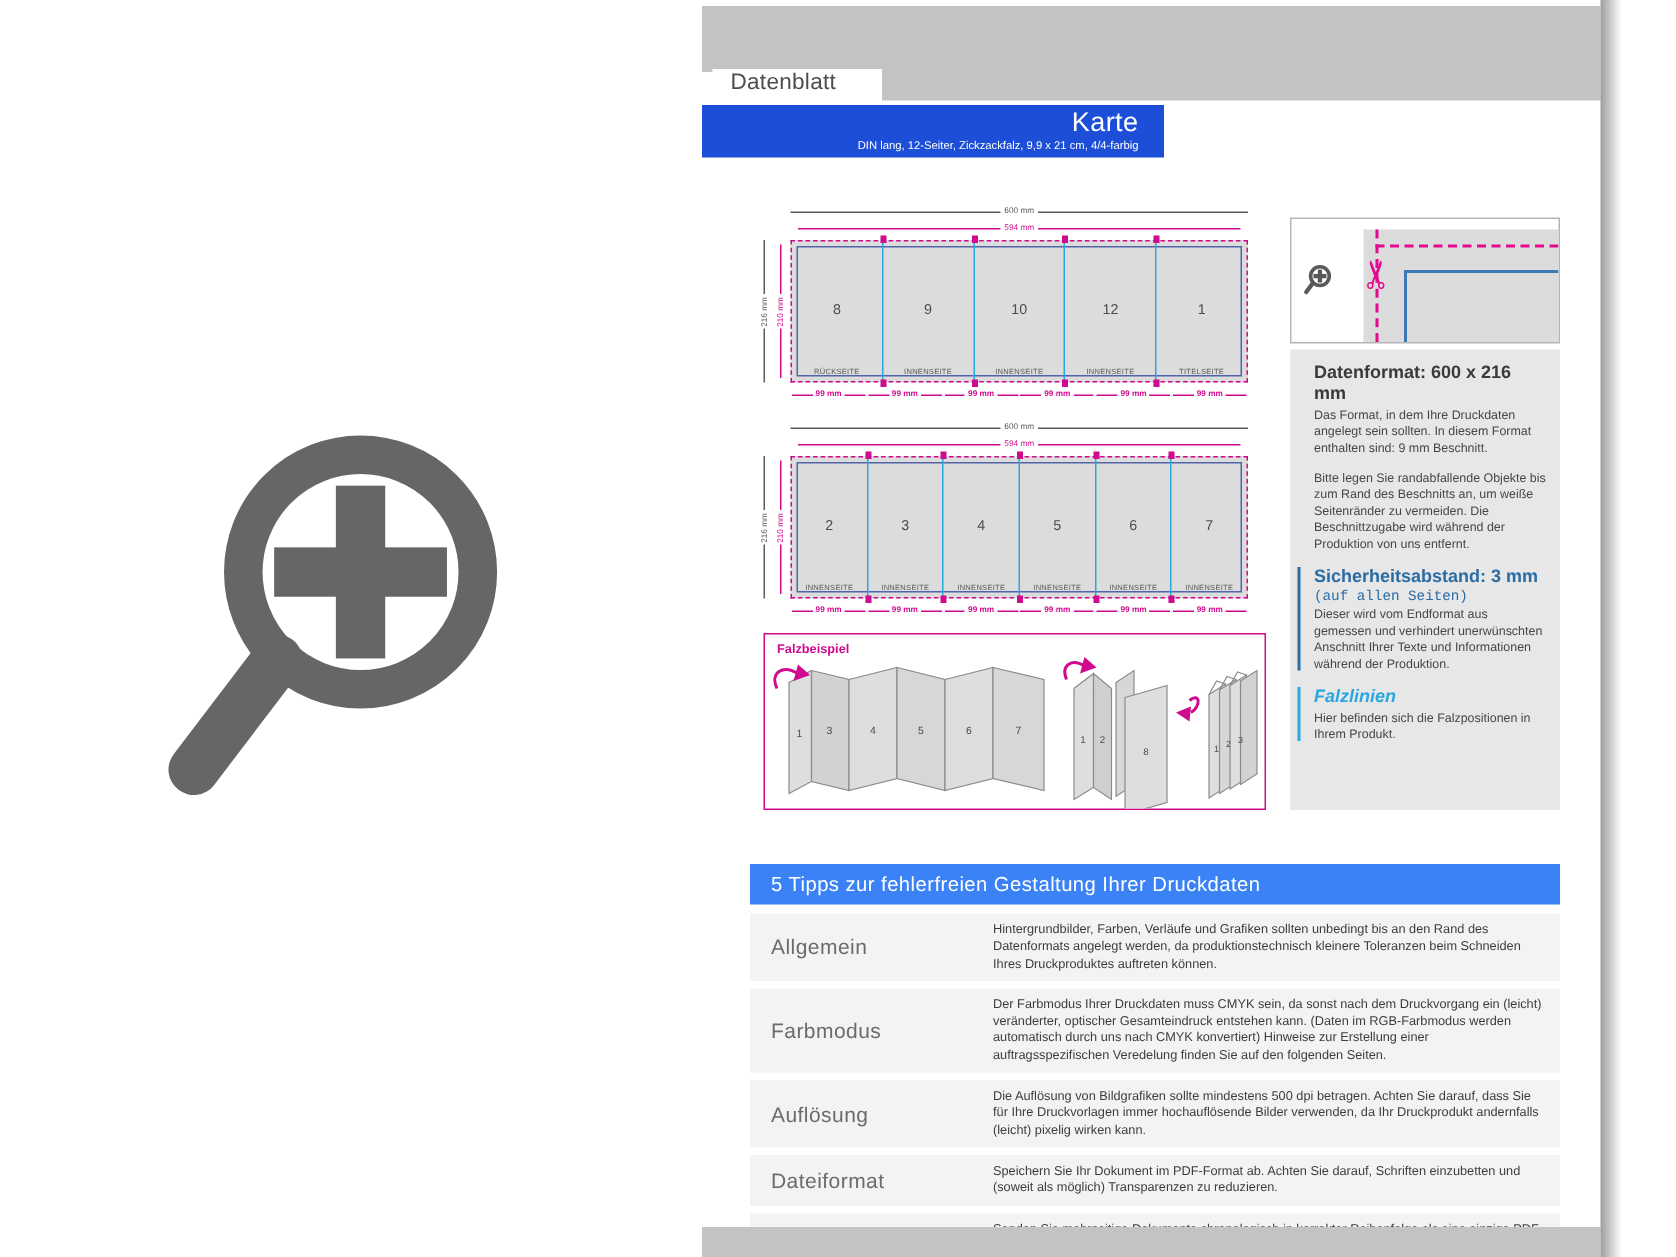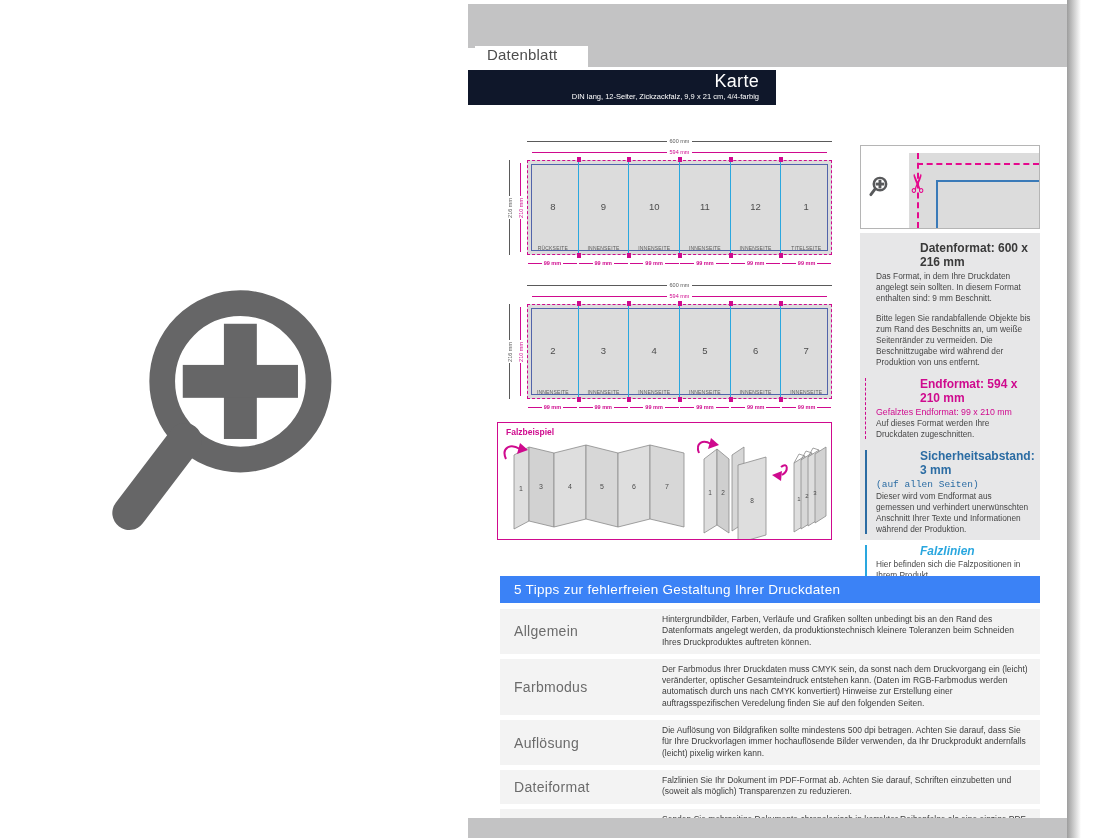--- a/index.html
+++ b/index.html
@@ -16,21 +16,21 @@
                  background:linear-gradient(to right, #9d9d9d, rgba(255,255,255,0)); }
 
   .band-top { position:absolute; left:0; top:4px; width:599px; height:44px; background:#c3c3c4; }
   .band-top-ext { position:absolute; left:120px; top:48px; width:479px; height:19px; background:#c3c3c4; }
   .band-bottom { position:absolute; left:0; top:818px; width:599px; height:20px; background:#c3c3c4; }
 
   .tab { position:absolute; left:7px; top:46px; width:113px; height:21px; background:#fff;
          display:flex; align-items:flex-start; padding-left:12px;
          font-size:15px; color:#4d4d4d; letter-spacing:0.2px; }
 
-  .titlebar { position:absolute; left:0; top:70px; width:308px; height:35px; background:#0f172a;
+  .titlebar { position:absolute; left:0; top:70px; width:308px; height:35px; background:#1d4ed8;
               color:#fff; text-align:right; padding-right:17px; }
   .titlebar .t1 { font-size:18px; line-height:21px; padding-top:1px; letter-spacing:0.3px; }
   .titlebar .t2 { font-size:7.5px; line-height:9px; }
 
   
   .diagram { position:absolute; width:335px; height:134px; }
   .dim { position:absolute; display:flex; align-items:center; gap:3px; font-size:5.5px;
          color:#5a5a5a; height:7px; line-height:7px; }
   .dim .ln { flex:1; height:1px; background:currentColor; }
   .dim.mag { color:#cf0a8e; }
@@ -52,42 +52,42 @@
   .panel .num { position:absolute; left:0; right:0; top:40px; text-align:center;
                 font-size:9.5px; color:#4c4c4c; }
   .panel .lbl { position:absolute; left:0; right:0; bottom:3px; text-align:center;
                 font-size:5px; color:#5a5a5a; letter-spacing:0.2px; }
   .dimsegs { position:absolute; left:22px; top:122px; width:305px; display:flex; }
   .seg { flex:1; display:flex; align-items:center; gap:2px; font-size:5.5px; color:#cf0a8e;
          height:7px; line-height:7px; padding:0 1px; }
   .seg .ln { flex:1; height:1px; background:currentColor; }
 
   
-  .falzbox { position:absolute; left:29px; top:422px; width:335px; height:118px;
+  .falzbox { position:absolute; left:41px; top:422px; width:335px; height:118px;
              border:1px solid #cf0a8e; background:#fff; }
   .falzbox .cap { position:absolute; left:8px; top:4px; font-size:8.5px; font-weight:bold; color:#cf0a8e; }
   .falzbox svg { position:absolute; left:0; top:0; }
 
   
   .illus { position:absolute; left:392px; top:145px; width:180px; height:84px;
            background:#fff; border:1px solid #b5b5b5; overflow:hidden; }
   .illus .grayarea { position:absolute; left:48px; top:7px; right:0; bottom:0; background:#dcdcdc; }
   .illus .dashv { position:absolute; left:56px; top:7px; bottom:0; border-left:2px dashed #e5098d; }
   .illus .dashh { position:absolute; left:56px; top:17px; right:0; border-top:2px dashed #e5098d; }
   .illus .bluev { position:absolute; left:75px; top:34px; bottom:0; border-left:2px solid #3a7ab8; }
   .illus .blueh { position:absolute; left:75px; top:34px; right:0; border-top:2px solid #3a7ab8; }
   .illus .scissors { position:absolute; left:46px; top:24px; font-size:26px; color:#e5098d;
                      transform:rotate(-90deg); transform-origin:center; line-height:26px; }
   .illus svg { position:absolute; left:6px; top:28px; }
 
   .infopanel { position:absolute; left:392px; top:233px; width:180px; height:307px;
                background:#e7e7e8; padding:8px 8px 8px 16px; font-size:8.3px; line-height:1.33;
                color:#474747; }
   .sec { position:relative; margin-bottom:9px; }
-  .sec .h1 { font-size:12px; font-weight:bold; color:#3a3a3a; line-height:1.2; margin-bottom:1px;margin-left:44px; }
+  .sec .h1 { font-size:12px; font-weight:bold; color:#3a3a3a; line-height:1.2; margin-bottom:1px; }
   .sec.mag .h1 { color:#cf0a8e; }
   .sec.blue .h1 { color:#2b6ca3; }
   .sec.cyan .h1 { color:#2aa7df;font-style:italic; }
   .sec .h2 { font-size:8.8px; line-height:1.25; }
   .sec.mag .h2 { color:#cf0a8e; }
   .sec.blue .h2 { color:#2b6ca3; font-size:9.5px;font-family:Liberation Mono, monospace; }
   .sec.markdash::before { content:""; position:absolute; left:-11px; top:1px; bottom:1px;
                           border-left:1.5px dashed #cf0a8e; }
   .sec.markblue::before { content:""; position:absolute; left:-11px; top:1px; bottom:1px;
                           border-left:2px solid #2b6ca3; }
@@ -155,24 +155,20 @@
         <div class="panel">
           <span class="num">8</span>
           <span class="lbl">RÜCKSEITE</span>
         </div>
         <div class="panel">
           <span class="num">9</span>
           <span class="lbl">INNENSEITE</span>
         </div>
         <div class="panel">
           <span class="num">10</span>
-          <span class="lbl">INNENSEITE</span>
-        </div>
-        <div class="panel">
-          <span class="num">11</span>
           <span class="lbl">INNENSEITE</span>
         </div>
         <div class="panel">
           <span class="num">12</span>
           <span class="lbl">INNENSEITE</span>
         </div>
         <div class="panel">
           <span class="num">1</span>
           <span class="lbl">TITELSEITE</span>
         </div>
@@ -368,25 +364,20 @@
     </div>
 
     <div class="infopanel">
       <div class="sec">
         <div class="h1">Datenformat: 600 x 216 mm</div>
         <div>Das Format, in dem Ihre Druckdaten angelegt sein sollten. In diesem Format enthalten sind: 9 mm Beschnitt.</div>
       </div>
       <div class="sec">
         <div>Bitte legen Sie randabfallende Objekte bis zum Rand des Beschnitts an, um weiße Seitenränder zu vermeiden. Die Beschnittzugabe wird während der Produktion von uns entfernt.</div>
       </div>
-      <div class="sec mag markdash">
-        <div class="h1">Endformat: 594 x 210 mm</div>
-        <div class="h2">Gefalztes Endformat: 99 x 210 mm</div>
-        <div>Auf dieses Format werden Ihre Druckdaten zugeschnitten.</div>
-      </div>
       <div class="sec blue markblue">
         <div class="h1">Sicherheitsabstand: 3 mm</div>
         <div class="h2">(auf allen Seiten)</div>
         <div>Dieser wird vom Endformat aus gemessen und verhindert unerwünschten Anschnitt Ihrer Texte und Informationen während der Produktion.</div>
       </div>
       <div class="sec cyan markcyan">
         <div class="h1">Falzlinien</div>
         <div>Hier befinden sich die Falzpositionen in Ihrem Produkt.</div>
       </div>
     </div>
@@ -401,21 +392,21 @@
       <div class="trow">
         <div class="tl">Farbmodus</div>
         <div class="tt">Der Farbmodus Ihrer Druckdaten muss CMYK sein, da sonst nach dem Druckvorgang ein (leicht) veränderter, optischer Gesamteindruck entstehen kann. (Daten im RGB-Farbmodus werden automatisch durch uns nach CMYK konvertiert) Hinweise zur Erstellung einer auftragsspezifischen Veredelung finden Sie auf den folgenden Seiten.</div>
       </div>
       <div class="trow">
         <div class="tl">Auflösung</div>
         <div class="tt">Die Auflösung von Bildgrafiken sollte mindestens 500 dpi betragen. Achten Sie darauf, dass Sie für Ihre Druckvorlagen immer hochauflösende Bilder verwenden, da Ihr Druckprodukt andernfalls (leicht) pixelig wirken kann.</div>
       </div>
       <div class="trow">
         <div class="tl">Dateiformat</div>
-        <div class="tt">Falzlinien Sie Ihr Dokument im PDF-Format ab. Achten Sie darauf, Schriften einzubetten und (soweit als möglich) Transparenzen zu reduzieren.</div>
+        <div class="tt">Speichern Sie Ihr Dokument im PDF-Format ab. Achten Sie darauf, Schriften einzubetten und (soweit als möglich) Transparenzen zu reduzieren.</div>
       </div>
       <div class="trow">
         <div class="tl">Seiten(-reihenfolge)</div>
         <div class="tt">Senden Sie mehrseitige Dokumente chronologisch in korrekter Reihenfolge als eine einzige PDF-Datei oder benennen Sie Einzeldokumente entsprechend mit fortlaufenden Seitennummern.</div>
       </div>
     </div>
 
     <div class="band-bottom"></div>
   </div>
 

